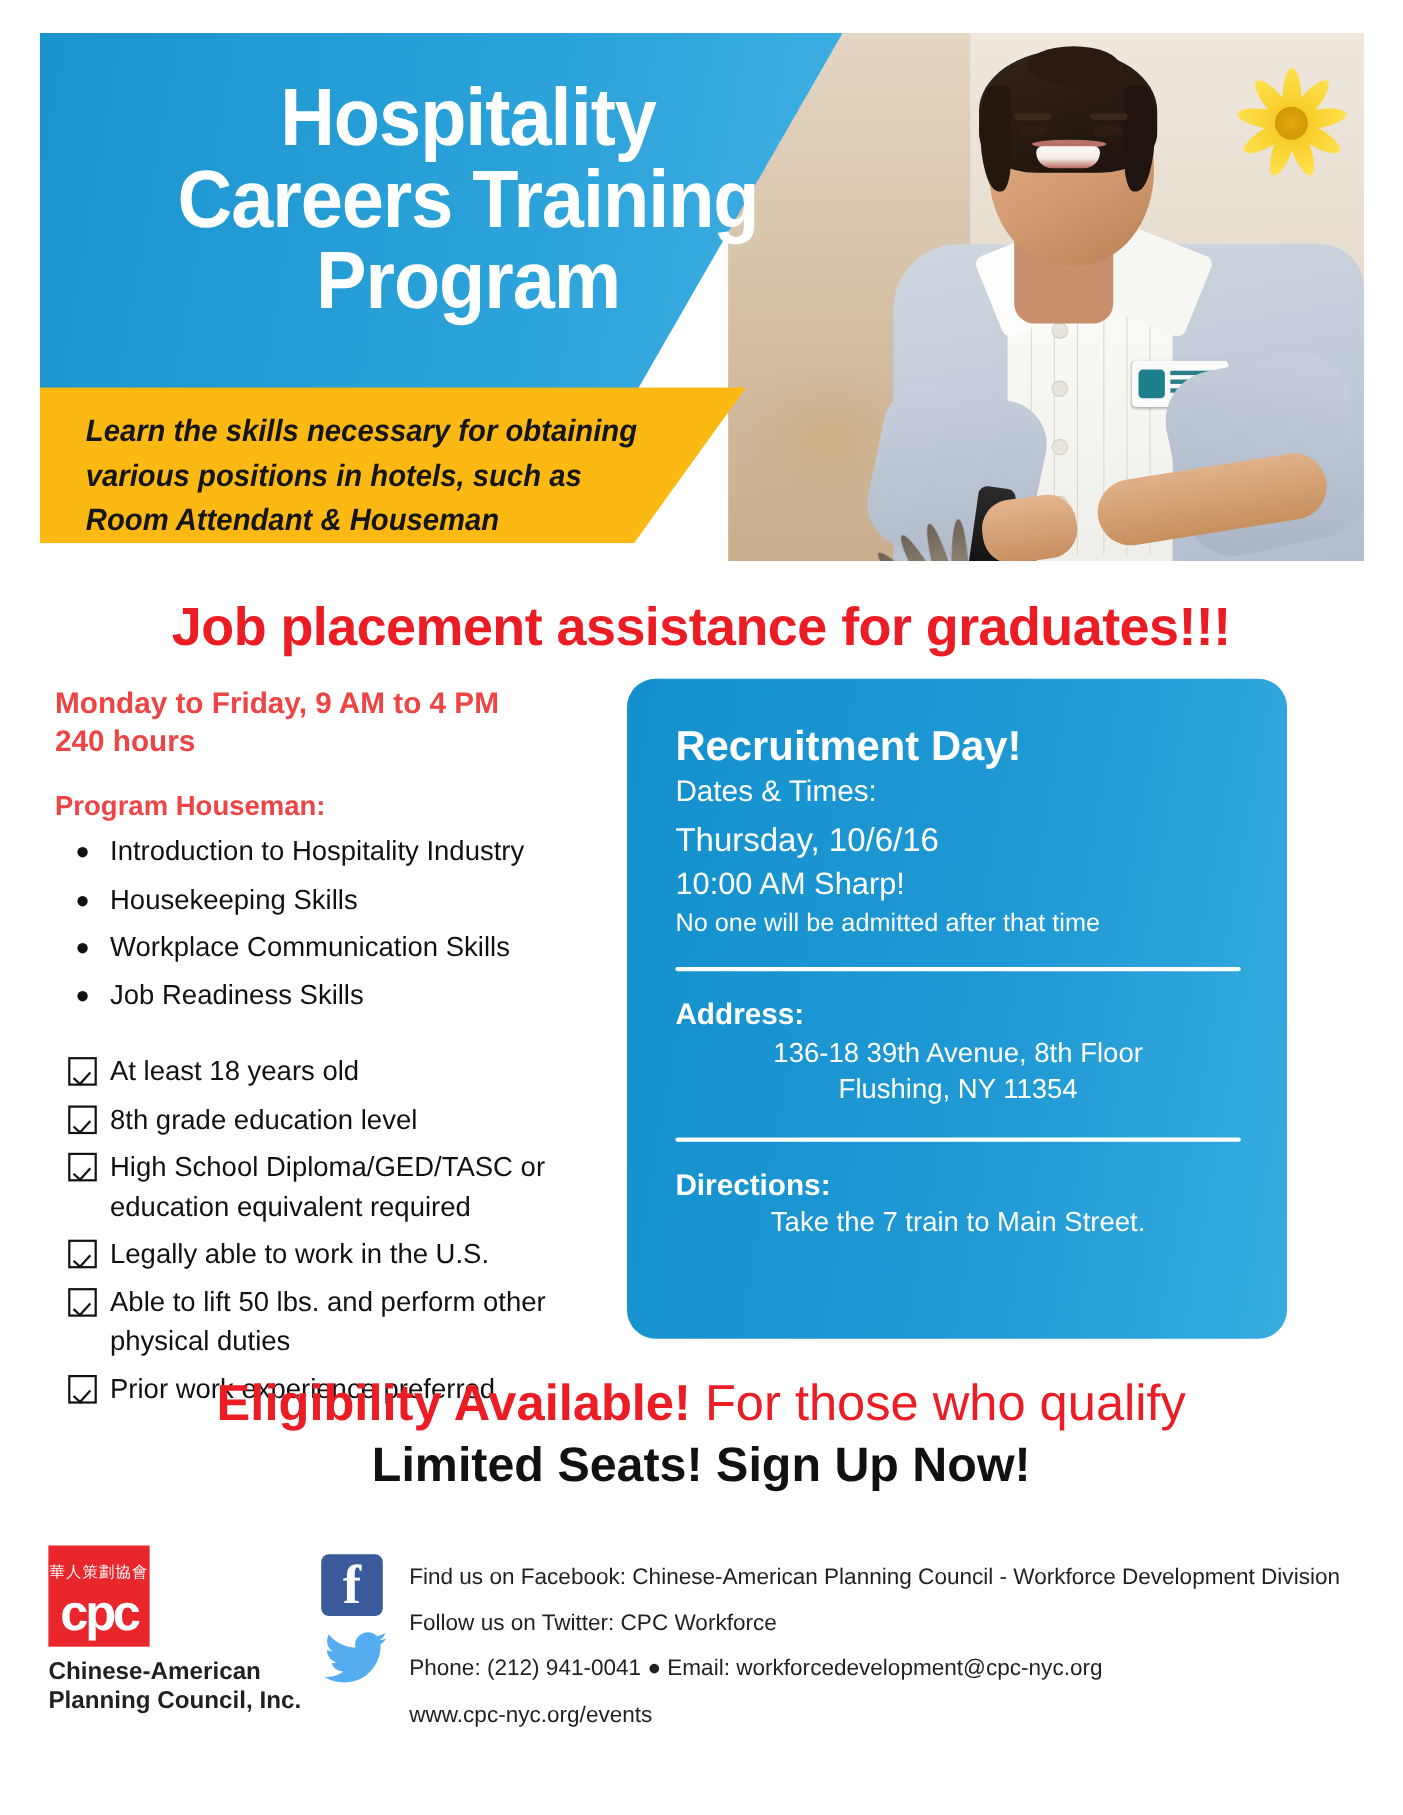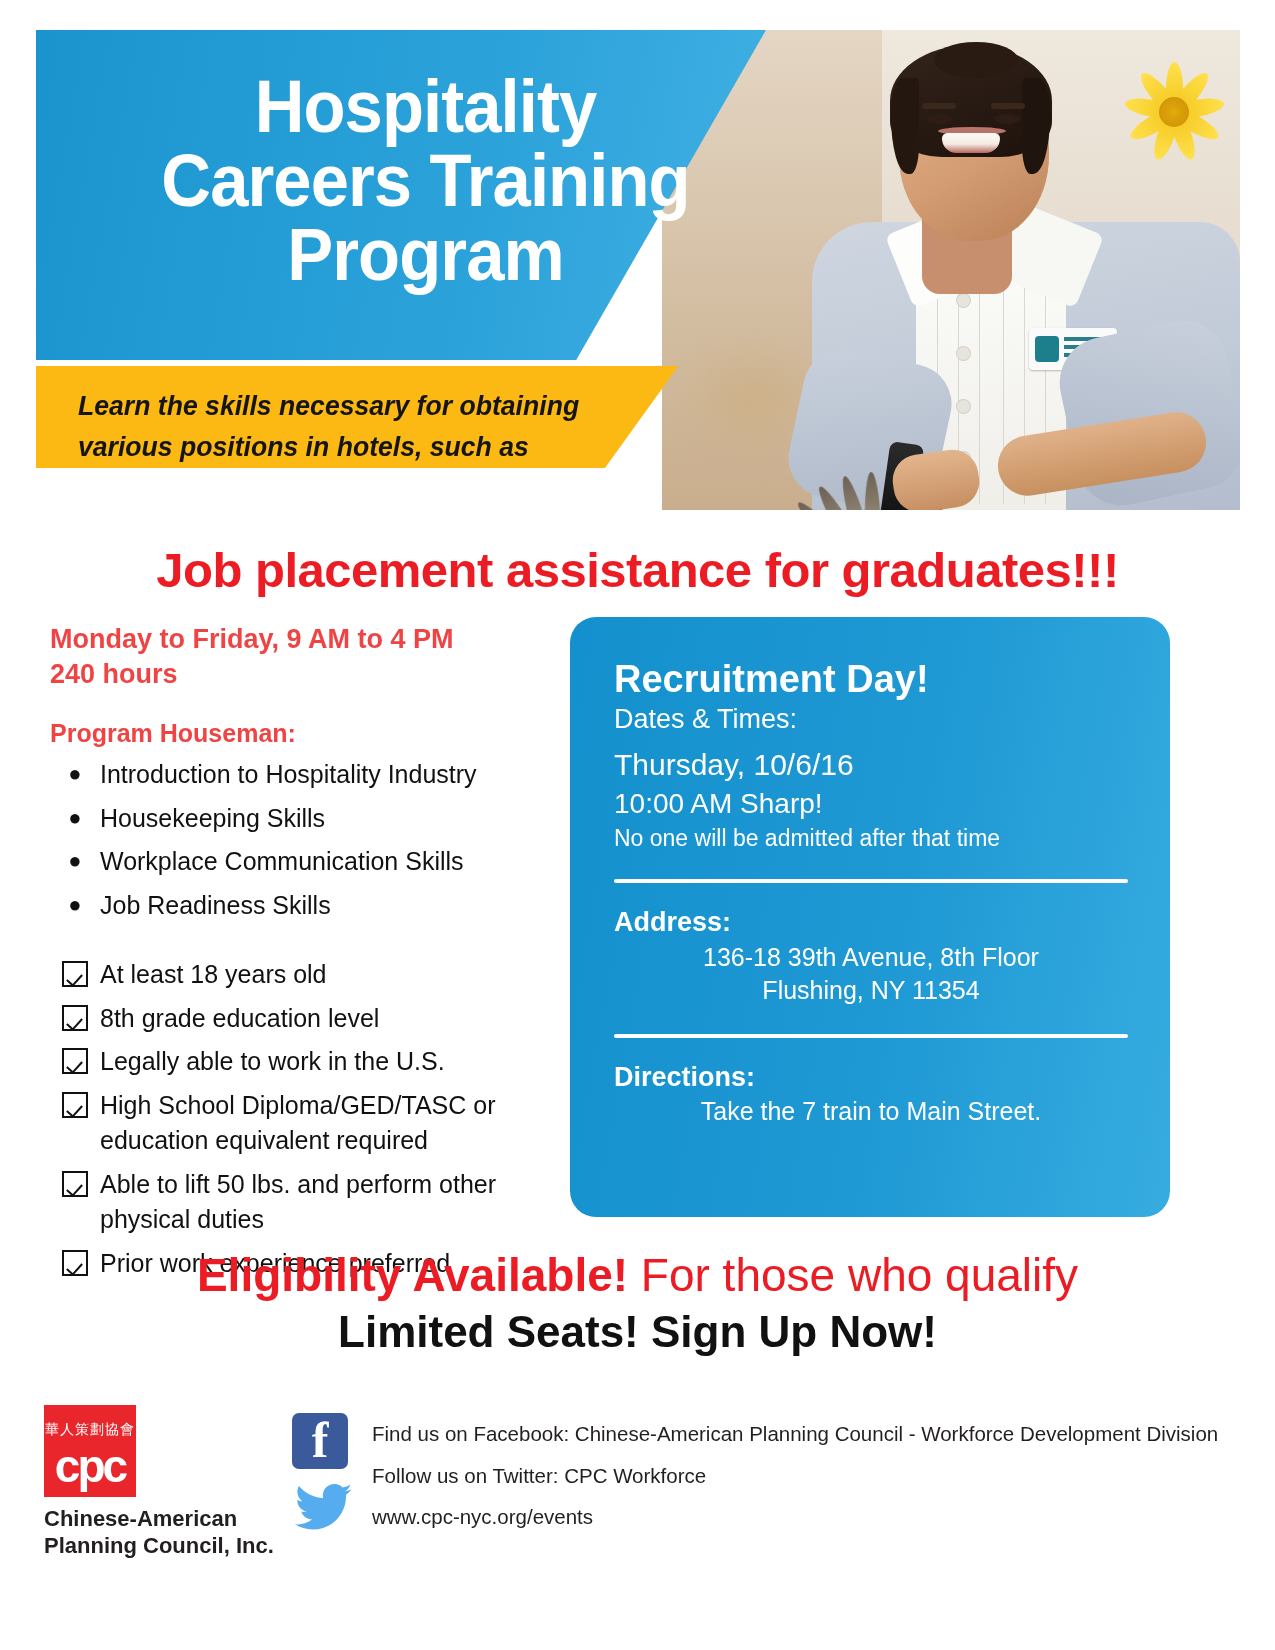--- a/index.html
+++ b/index.html
@@ -77,21 +77,21 @@
   .bluewrap{position:absolute;left:36px;top:30px;width:730px;height:330px;overflow:hidden;text-align:center;}
   .blueband{position:absolute;left:0;top:0;width:730px;height:330px;
     background:linear-gradient(100deg,#1b94ce 0%,#2ba2da 60%,#41b0e3 100%);
     -webkit-clip-path:polygon(0 0,100% 0,74% 100%,0 100%);
             clip-path:polygon(0 0,100% 0,74% 100%,0 100%);}
   .title{position:absolute;left:64px;top:40px;width:700px;
     font-weight:bold;font-size:74px;line-height:1.0;color:#fff;letter-spacing:-1px;
     font-stretch:condensed;transform:scaleX(.93);transform-origin:left top;}
   .title div{white-space:nowrap;}
 
-  .yellowwrap{position:absolute;left:36px;top:366px;width:730px;height:102px;overflow:hidden;}
+  .yellowwrap{position:absolute;left:36px;top:352px;width:730px;height:142px;overflow:hidden;}
   .yellowband{position:absolute;left:0;top:0;width:730px;height:142px;
     background:#fcb813;
     -webkit-clip-path:polygon(0 0,88% 0,74% 100%,0 100%);
             clip-path:polygon(0 0,88% 0,74% 100%,0 100%);}
   .subtitle{position:absolute;left:42px;top:20px;width:640px;
     font-weight:bold;font-style:italic;font-size:28px;line-height:1.45;color:#151515;
     transform:scaleX(.95);transform-origin:left top;}
 
   
   .redbanner{position:absolute;left:0;top:542px;width:1275px;text-align:center;
@@ -289,27 +289,27 @@
     <li>
       <span class="cbx">
           <span class="check"></span>
         </span>
       <span class="txt">8th grade education level</span>
     </li>
     <li>
       <span class="cbx">
           <span class="check"></span>
         </span>
+      <span class="txt">High School Diploma/GED/TASC or education equivalent required</span>
+    </li>
+    <li>
+      <span class="cbx">
+          <span class="check"></span>
+        </span>
       <span class="txt">Legally able to work in the U.S.</span>
-    </li>
-    <li>
-      <span class="cbx">
-          <span class="check"></span>
-        </span>
-      <span class="txt">High School Diploma/GED/TASC or education equivalent required</span>
     </li>
     <li>
       <span class="cbx">
           <span class="check"></span>
         </span>
       <span class="txt">Able to lift 50 lbs. and perform other physical duties</span>
     </li>
     <li>
       <span class="cbx">
           <span class="check"></span>
@@ -365,15 +365,16 @@
     <div class="tw">
       <svg viewBox="0 0 64 54" width="62" height="52" aria-hidden="true">
         <path fill="#55acee" d="M62 6.5c-2.2 1-4.6 1.7-7.1 2 2.6-1.5 4.5-3.9 5.5-6.8-2.4 1.4-5 2.4-7.9 3C50.3 2.3 47.2 1 43.8 1c-6.6 0-12 5.3-12 11.9 0 .9.1 1.8.3 2.7C22 15.1 13 10.3 7 3.1c-1 1.8-1.6 3.9-1.6 6.1 0 4.1 2.1 7.8 5.3 9.9-2-.1-3.8-.6-5.4-1.5v.2c0 5.8 4.1 10.6 9.6 11.7-1 .3-2.1.4-3.2.4-.8 0-1.5-.1-2.3-.2 1.5 4.7 6 8.2 11.3 8.3-4.1 3.2-9.3 5.1-15 5.1-1 0-1.9-.1-2.9-.2 5.4 3.4 11.7 5.4 18.6 5.4 22.3 0 34.5-18.4 34.5-34.4v-1.6c2.4-1.7 4.4-3.8 6.1-6.2z"></path>
       </svg>
     </div>
   </div>
 
   <div class="contact">
     <div>Find us on Facebook: Chinese-American Planning Council - Workforce Development Division</div>
     <div>Follow us on Twitter: CPC Workforce</div>
+    <div>Phone: (212) 941-0041  ●  Email: workforcedevelopment@cpc-nyc.org</div>
     <div>www.cpc-nyc.org/events</div>
   </div>
 </div>
 
 </body></html>

